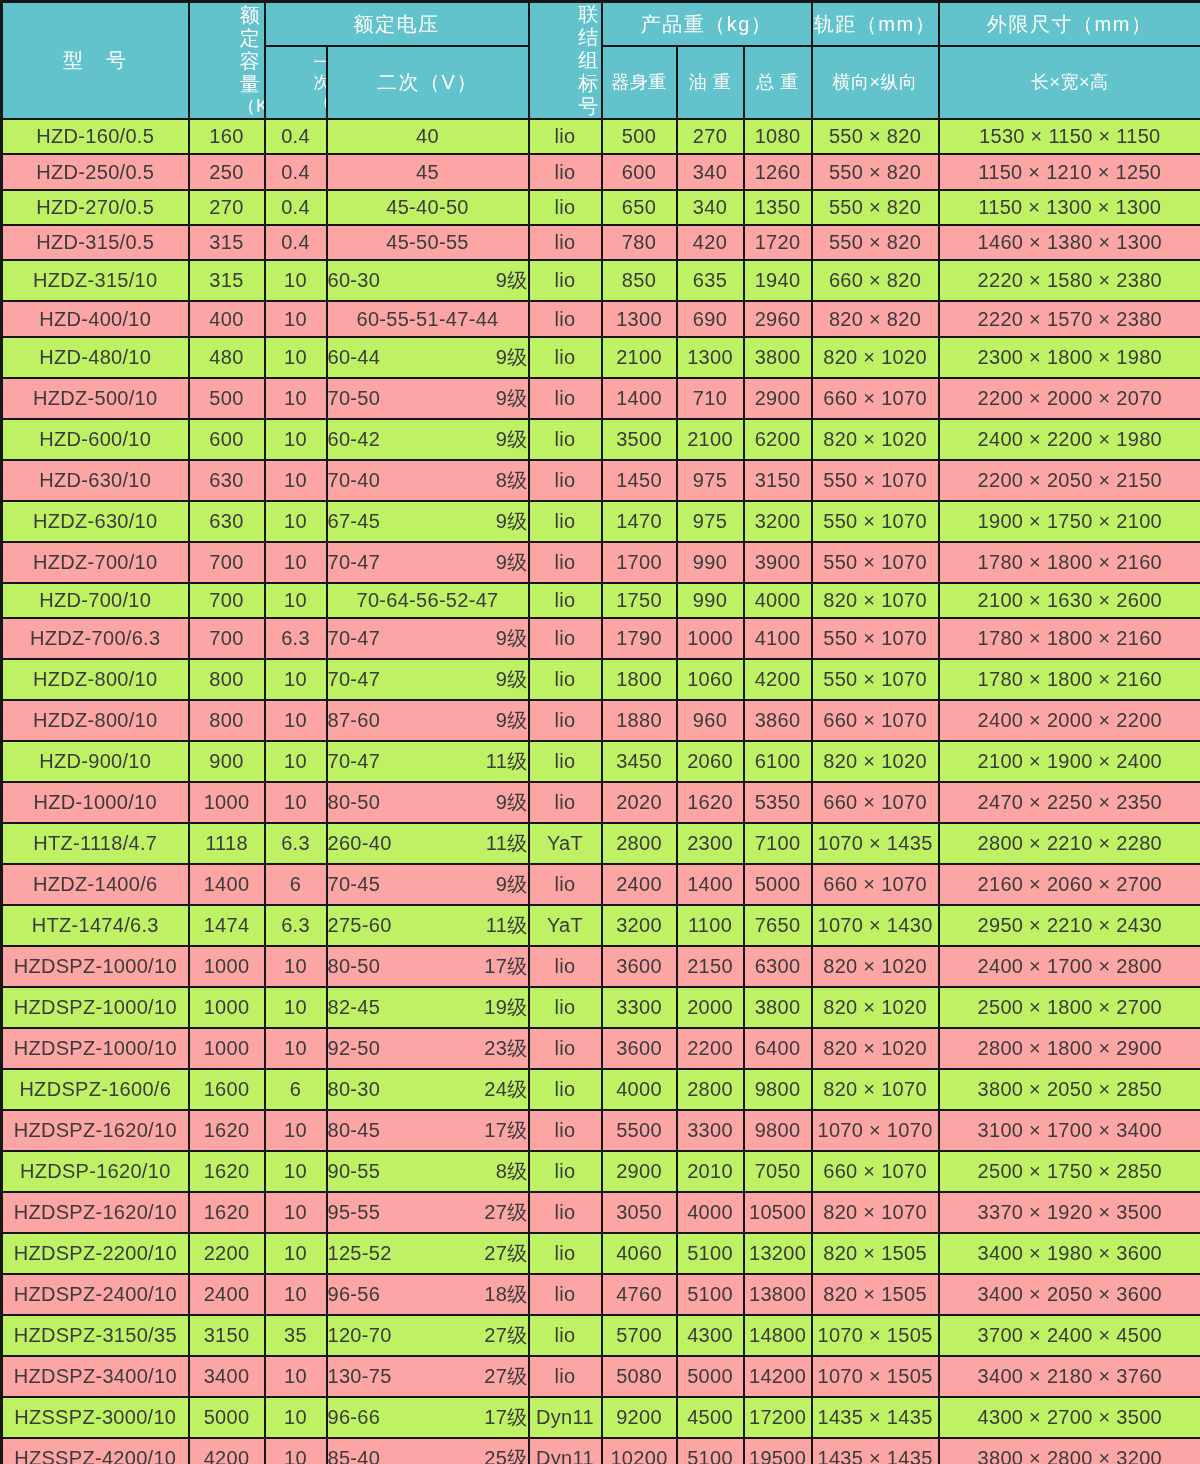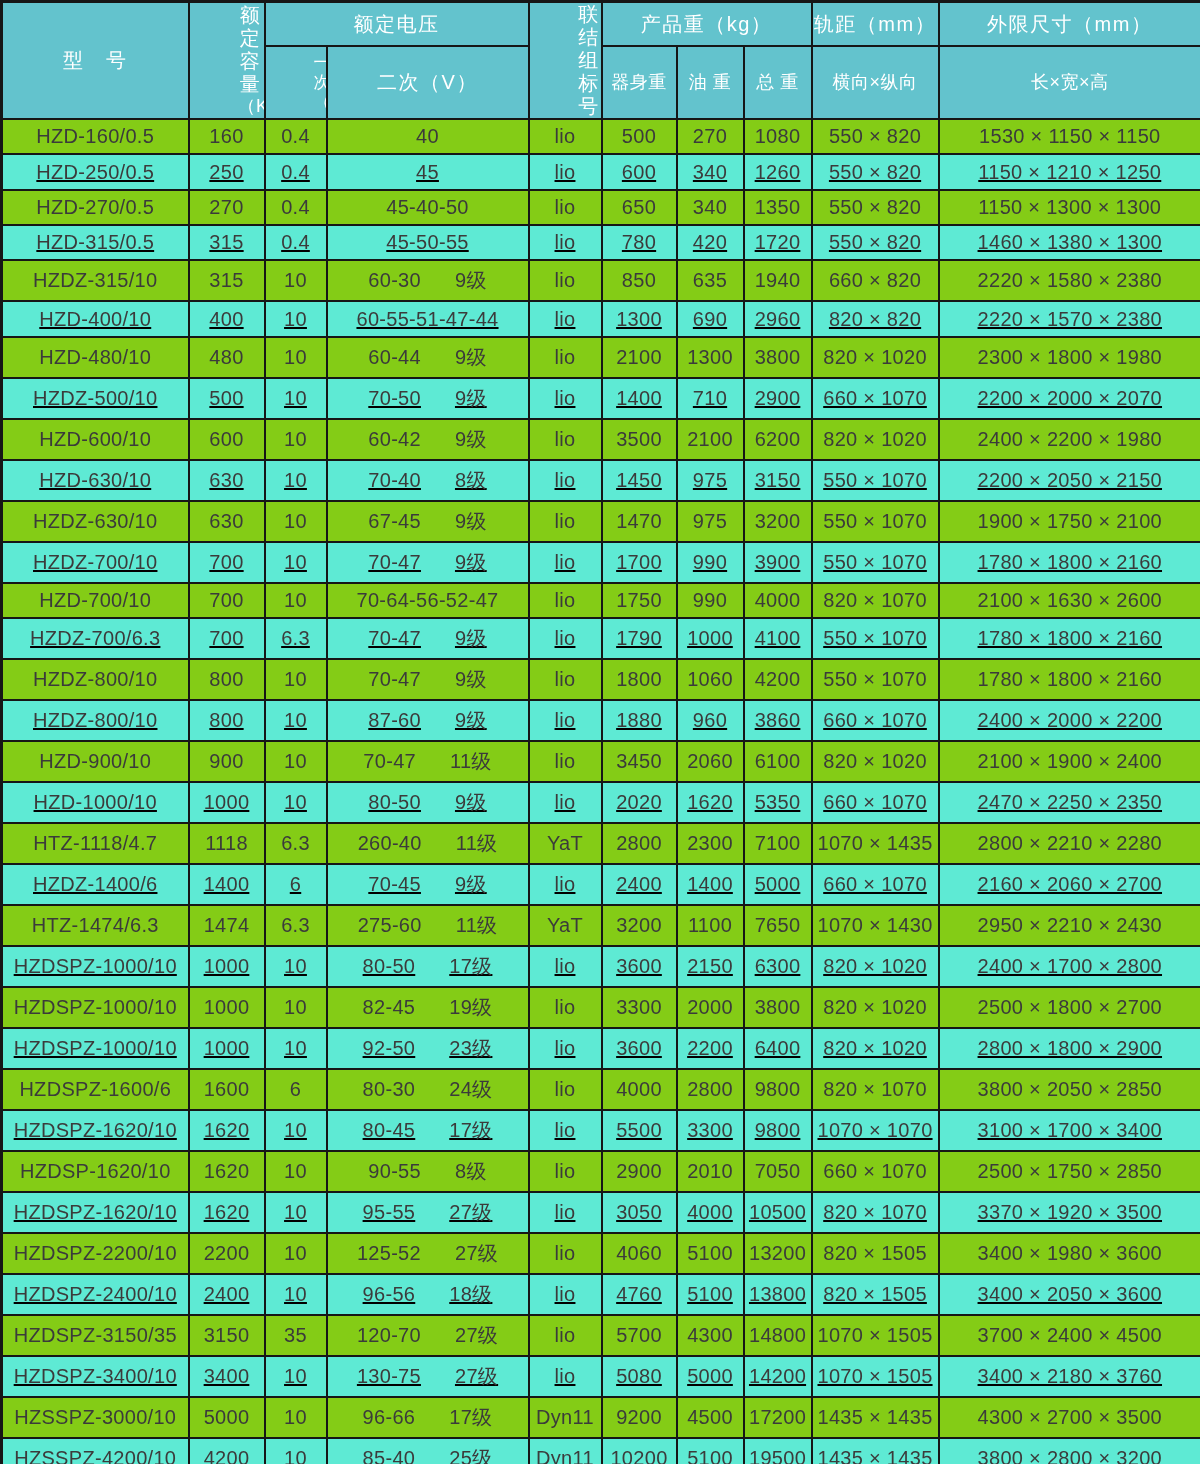--- a/index.html
+++ b/index.html
@@ -30,23 +30,23 @@
   thead tr.h2{height:62px;}
   thead .small{font-size:17px;letter-spacing:0.5px;}
   thead .mid{font-size:18px;letter-spacing:0.5px;}
   thead th .ln{display:block;padding-left:48px;}
   tbody td{
     font-size:20px;
     color:#3b3b3b;
     letter-spacing:0.3px;
     white-space:nowrap;
   }
-  tbody tr.odd{background:#84cc16;}
-  tbody tr.even{background:#5eead4;text-decoration:underline;}
-  .vwrap{display:flex;justify-content:center;align-items:baseline;gap:34px;}
+  tbody tr.odd{background:#bef264;}
+  tbody tr.even{background:#fca5a5;}
+  .vwrap{display:flex;justify-content:space-between;align-items:baseline;gap:34px;}
   .vwrap .lvl:empty{display:none;}
 </style>
 </head>
 <body>
 
 <table class="spec">
   <colgroup>
     <col style="width:187px">
       <col style="width:76px">
       <col style="width:62px">

